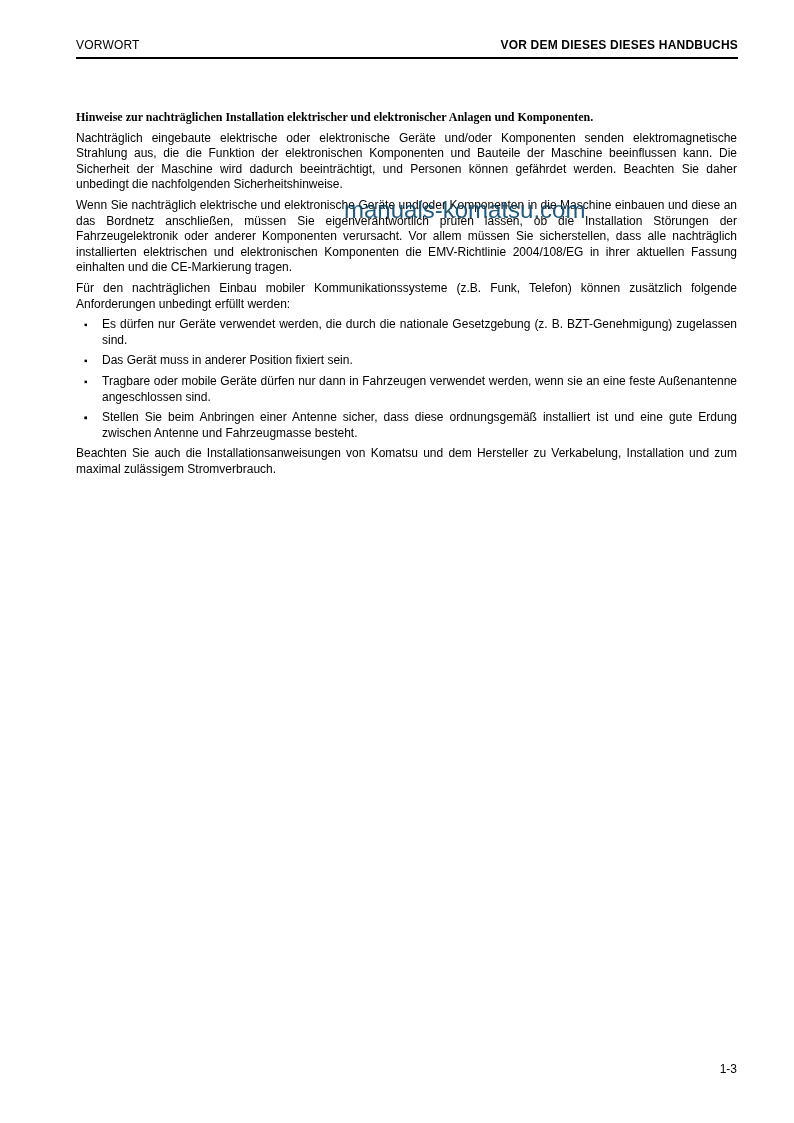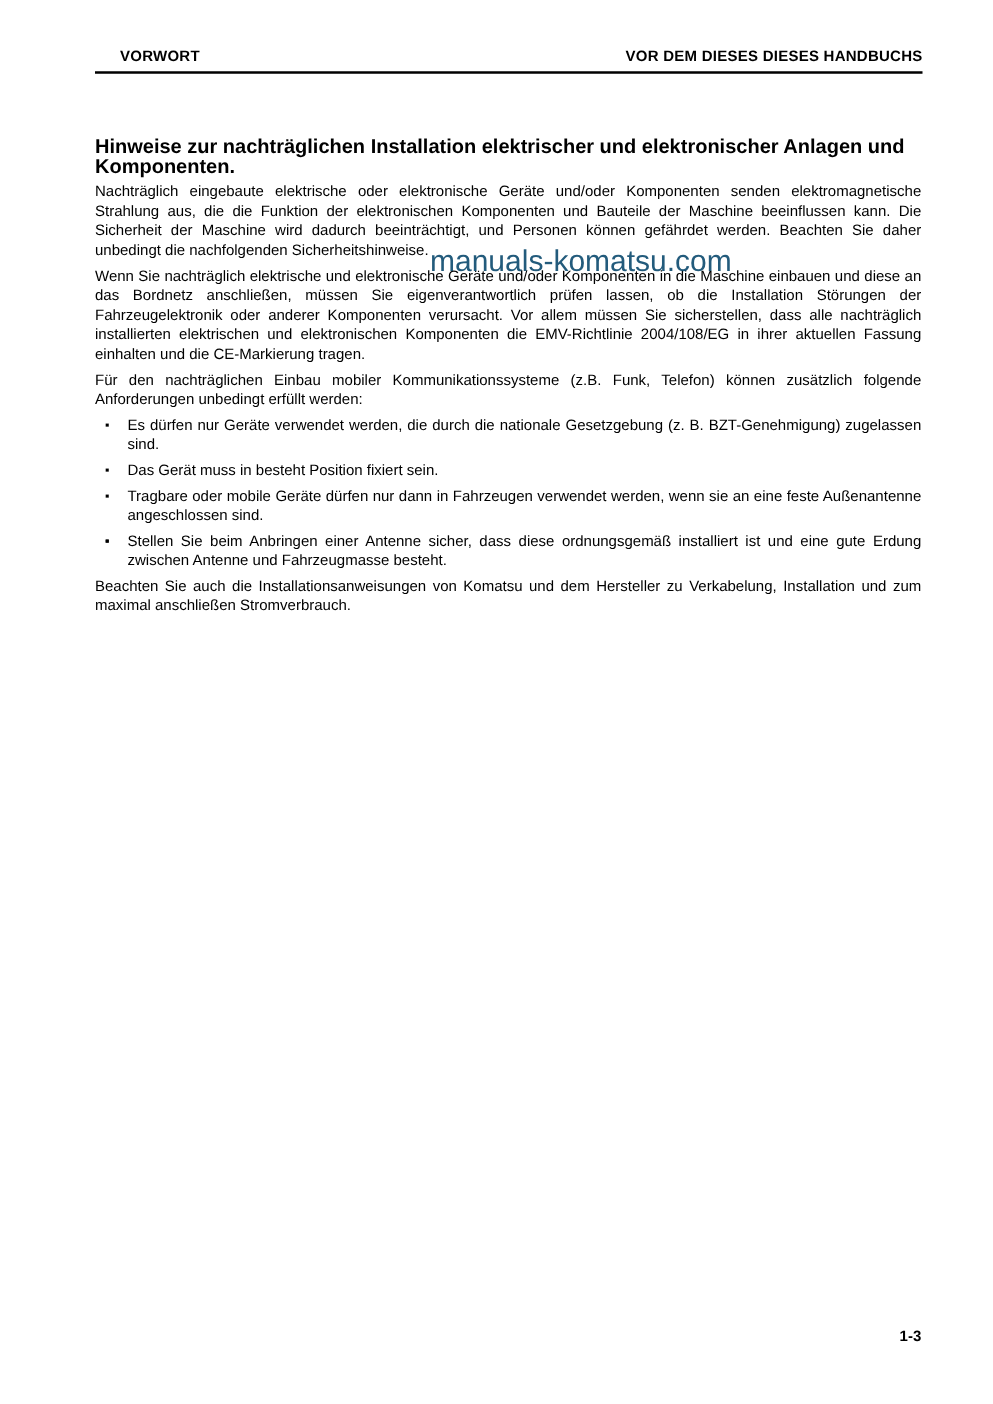--- a/index.html
+++ b/index.html
@@ -1,30 +1,30 @@
 <!DOCTYPE html>
 <html><head>
 <meta charset="utf-8">
 <style>
   html, body { margin: 0; padding: 0; background: #ffffff; }
   body { width: 794px; height: 1123px; position: relative; overflow: hidden;
          font-family: "Liberation Sans", "DejaVu Sans", sans-serif; color: #000; }
   .header { position: absolute; left: 76px; top: 38px; width: 662px; height: 20px; }
-  .header .left { position: absolute; left: 0; top: 0; font-size: 12px; font-weight: bold; letter-spacing: 0.2px; margin-left: 20px; }
+  .header .left { position: absolute; left: 0; top: 0; font-size: 12px; font-weight: normal; letter-spacing: 0.2px; }
   .header .right { position: absolute; right: 0; top: 0; font-size: 12px; font-weight: bold; letter-spacing: 0.2px; }
   .rule { position: absolute; left: 76px; top: 57px; width: 662px; height: 2px; background: #000; }
   .content { position: absolute; left: 76px; top: 110px; width: 661px; font-size: 12px; line-height: 15.6px; }
-  .heading { font-weight: bold; font-size: 16px; margin: 0 0 5px 0; }
+  .heading { font-weight: bold; font-size: 12px; margin: 0 0 5px 0; font-family: Liberation Serif, serif; }
   p { margin: 0 0 5px 0; text-align: justify; }
   ul { list-style: none; margin: 0; padding: 0; }
   li { position: relative; padding-left: 26px; margin: 0 0 5px 0; text-align: justify; }
   li .bullet { position: absolute; left: 8px; top: 0; font-size: 10px; }
   .watermark { position: absolute; left: 344px; top: 196px; font-size: 24px; color: #0c4a6e;
                font-family: "Liberation Sans", sans-serif; letter-spacing: 0px; opacity: 0.9; }
-  .pageno { position: absolute; right: 57px; top: 1062px; font-size: 12px; font-weight: bold; }
+  .pageno { position: absolute; right: 57px; top: 1062px; font-size: 12px; font-weight: normal; }
 </style>
 </head>
 <body>
 
 <div class="header">
   <span class="left">VORWORT</span>
   <span class="right">VOR DEM DIESES DIESES HANDBUCHS</span>
 </div>
 <div class="rule"></div>
 
@@ -33,32 +33,32 @@
   <p>Nachträglich eingebaute elektrische oder elektronische Geräte und/oder Komponenten senden elektromagnetische Strahlung aus, die die Funktion der elektronischen Komponenten und Bauteile der Maschine beeinflussen kann. Die Sicherheit der Maschine wird dadurch beeinträchtigt, und Personen können gefährdet werden. Beachten Sie daher unbedingt die nachfolgenden Sicherheitshinweise.</p>
   <p>Wenn Sie nachträglich elektrische und elektronische Geräte und/oder Komponenten in die Maschine einbauen und diese an das Bordnetz anschließen, müssen Sie eigenverantwortlich prüfen lassen, ob die Installation Störungen der Fahrzeugelektronik oder anderer Komponenten verursacht. Vor allem müssen Sie sicherstellen, dass alle nachträglich installierten elektrischen und elektronischen Komponenten die EMV-Richtlinie 2004/108/EG in ihrer aktuellen Fassung einhalten und die CE-Markierung tragen.</p>
   <p>Für den nachträglichen Einbau mobiler Kommunikationssysteme (z.B. Funk, Telefon) können zusätzlich folgende Anforderungen unbedingt erfüllt werden:</p>
   <ul>
     <li>
       <span class="bullet">▪</span>
       <span>Es dürfen nur Geräte verwendet werden, die durch die nationale Gesetzgebung (z. B. BZT-Genehmigung) zugelassen sind.</span>
     </li>
     <li>
       <span class="bullet">▪</span>
-      <span>Das Gerät muss in besteht Position fixiert sein.</span>
+      <span>Das Gerät muss in anderer Position fixiert sein.</span>
     </li>
     <li>
       <span class="bullet">▪</span>
       <span>Tragbare oder mobile Geräte dürfen nur dann in Fahrzeugen verwendet werden, wenn sie an eine feste Außenantenne angeschlossen sind.</span>
     </li>
     <li>
       <span class="bullet">▪</span>
     </li>
     <li>
       <span class="bullet">▪</span>
       <span>Stellen Sie beim Anbringen einer Antenne sicher, dass diese ordnungsgemäß installiert ist und eine gute Erdung zwischen Antenne und Fahrzeugmasse besteht.</span>
     </li>
   </ul>
-  <p>Beachten Sie auch die Installationsanweisungen von Komatsu und dem Hersteller zu Verkabelung, Installation und zum maximal anschließen Stromverbrauch.</p>
+  <p>Beachten Sie auch die Installationsanweisungen von Komatsu und dem Hersteller zu Verkabelung, Installation und zum maximal zulässigem Stromverbrauch.</p>
 </div>
 
 <div class="watermark">manuals-komatsu.com</div>
 
 <div class="pageno">1-3</div>
 
 </body></html>

